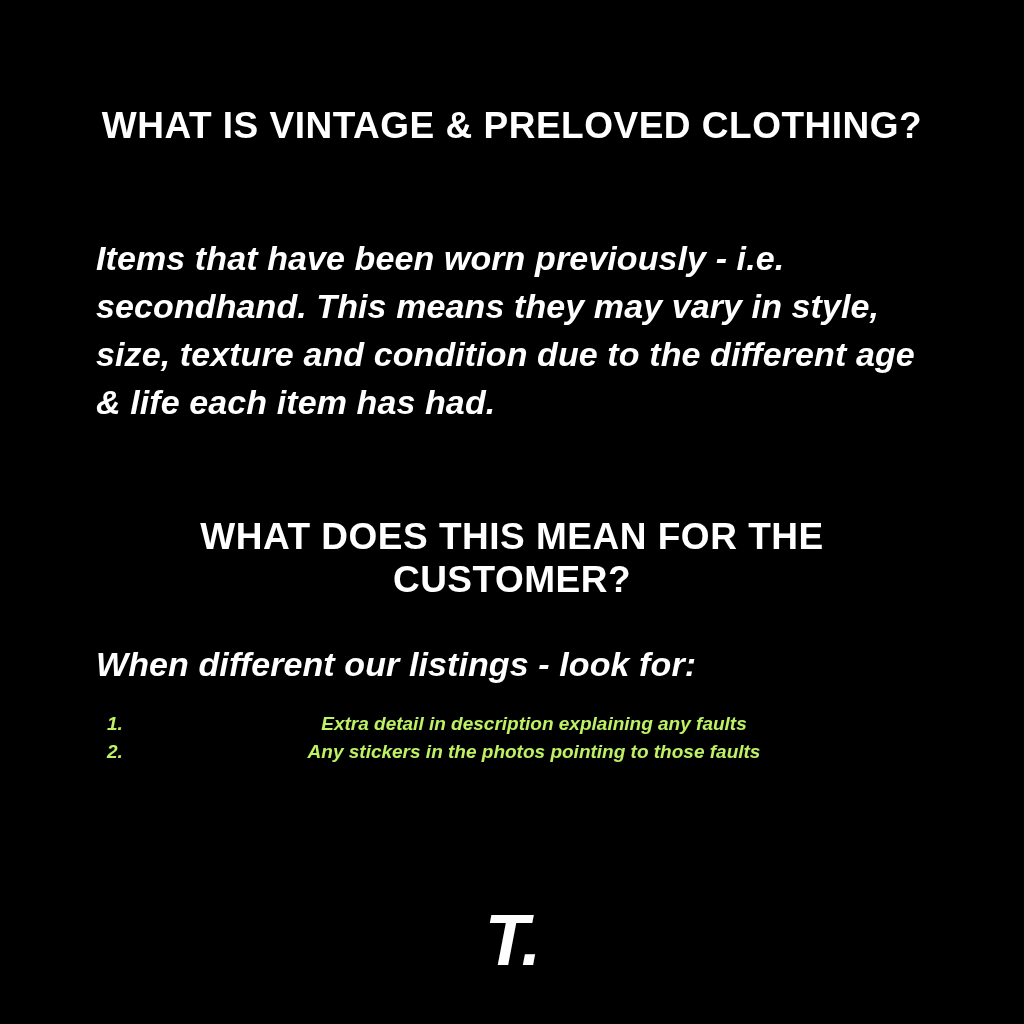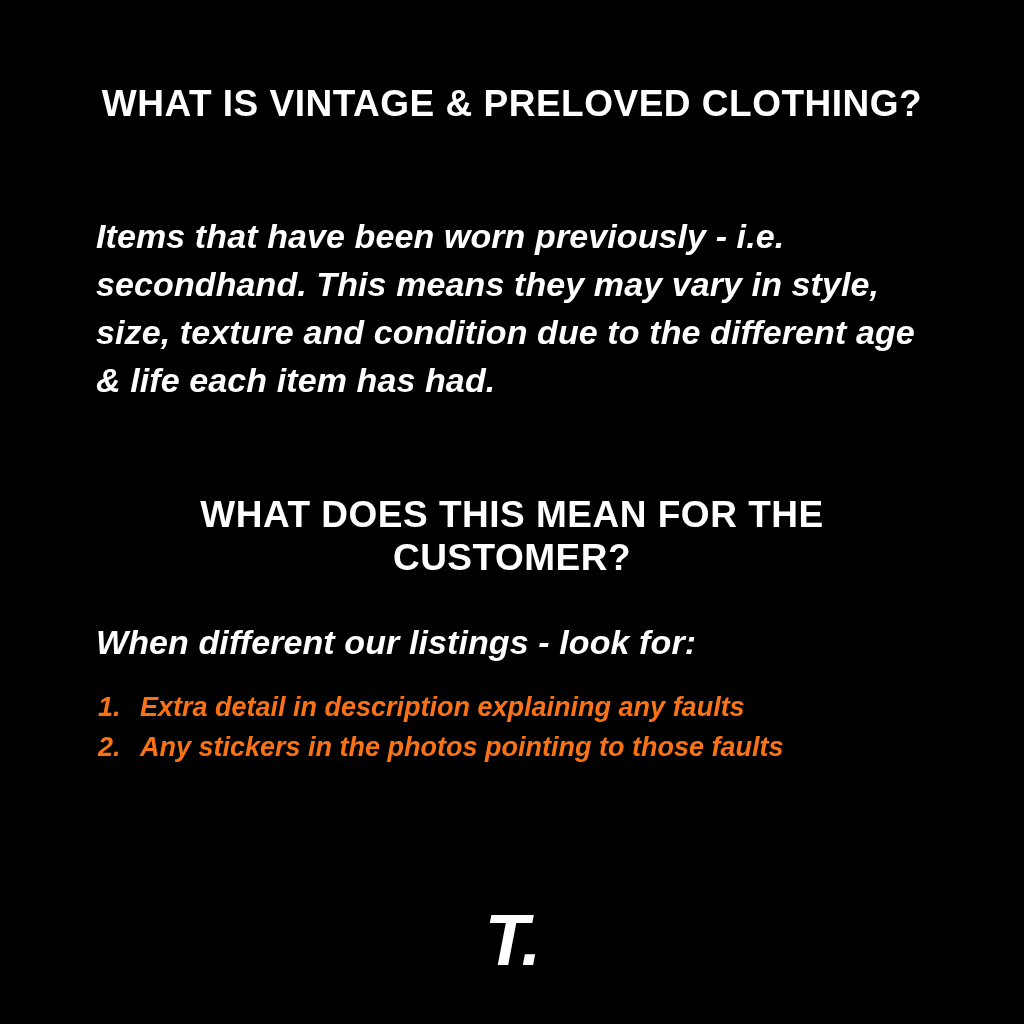--- a/index.html
+++ b/index.html
@@ -12,21 +12,21 @@
     height: 1024px;
     overflow: hidden;
     font-family: "Liberation Sans", sans-serif;
     color: #ffffff;
     position: relative;
   }
   .page {
     box-sizing: border-box;
     width: 1024px;
     height: 1024px;
-    padding: 70px 96px 0 96px;
+    padding: 92px 96px 0 96px;
     position: relative;
   }
   .heading {
     font-weight: bold;
     font-style: normal;
     font-size: 38px;
     line-height: 1.18;
     letter-spacing: 0.5px;
     text-align: center;
     color: #ffffff;
@@ -55,24 +55,25 @@
   .para-2 { margin-top: 82px; }
   .para-3 { margin-top: 38px; }
   ol.points {
     margin: 22px 0 0 0;
     padding-left: 32px;
     list-style-position: outside;
   }
   ol.points li {
     font-weight: bold;
     font-style: italic;
-    font-size: 27px;
+    font-size: 19px;
     line-height: 1.46;
-    color: #f97316;
+    color: #bef264;
     padding-left: 12px;
+    text-align: center;
   }
   .logo-wrap {
     position: absolute;
     left: 0;
     right: 0;
     bottom: 48px;
     display: flex;
     justify-content: center;
     align-items: center;
   }

